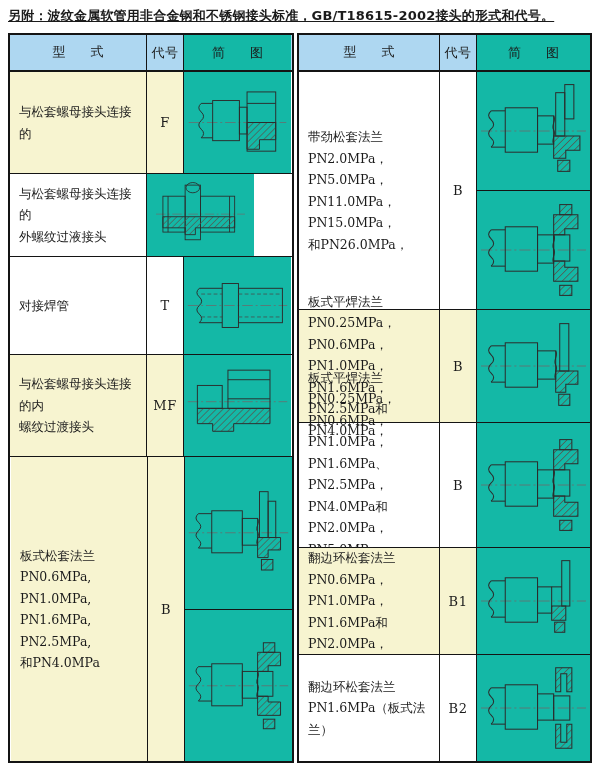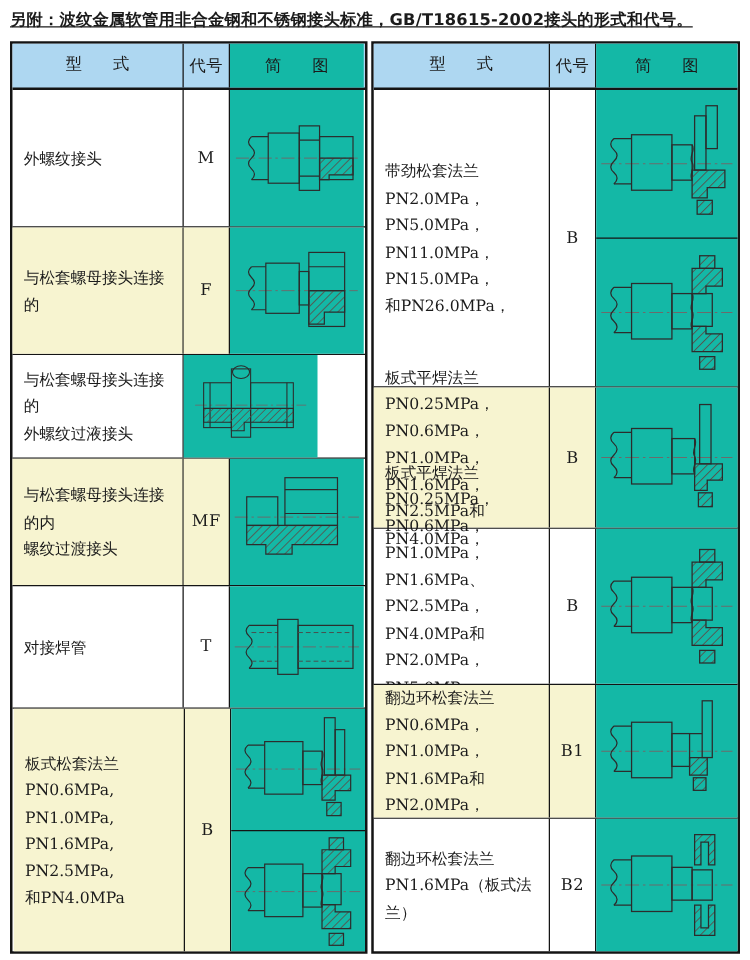--- a/index.html
+++ b/index.html
@@ -56,38 +56,20 @@
 <div class="title">另附：波纹金属软管用非合金钢和不锈钢接头标准，GB/T18615-2002接头的形式和代号。</div>
 
 <div class="tbl" id="left-table">
 
   <div class="trow header" style="height:37px">
     <div class="cell c-type">型      式</div>
     <div class="cell c-code">代号</div>
     <div class="cell c-diag" style="align-items:center;justify-content:center;flex-direction:row">简      图</div>
   </div>
 
-  <div class="trow" style="height:110px">
-    <div class="cell c-type">外螺纹接头</div>
-    <div class="cell c-code">M</div>
-    <div class="cell c-diag">
-      <svg class="d" viewBox="0 0 112 96" preserveAspectRatio="xMidYMid meet">
-        <line class="cl" x1="5" y1="48" x2="107" y2="48"></line>
-        <path d="M18,30 q-5,4.5 0,9 q5,4.5 0,9 q-5,4.5 0,9 q5,4.5 0,9"></path>
-        <line x1="18" y1="30" x2="32" y2="30"></line>
-          <line x1="18" y1="66" x2="32" y2="66"></line>
-        <rect x="32" y="27" width="26" height="42"></rect>
-        <rect x="58" y="21" width="17" height="54"></rect>
-        <line x1="58" y1="33" x2="75" y2="33"></line>
-          <line x1="58" y1="63" x2="75" y2="63"></line>
-        <rect x="75" y="30" width="28" height="36"></rect>
-        <path class="h" d="M75,48 h28 v14 h-20 v4 h-8 z"></path>
-      </svg>
-    </div>
-  </div>
 
   <div class="trow hl" style="height:102px">
     <div class="cell c-type">与松套螺母接头连接的</div>
     <div class="cell c-code">F</div>
     <div class="cell c-diag">
       <svg class="d" viewBox="0 0 112 96" preserveAspectRatio="xMidYMid meet">
         <line class="cl" x1="5" y1="48" x2="107" y2="48"></line>
         <path d="M18,28 q-5,4.5 0,9 q5,4.5 0,9 q-5,4.5 0,9 q5,4.5 0,9"></path>
         <line x1="18" y1="28" x2="30" y2="28"></line>
           <line x1="18" y1="64" x2="30" y2="64"></line>
@@ -111,51 +93,51 @@
         <line x1="18" y1="26" x2="18" y2="68"></line>
         <ellipse cx="47" cy="16" rx="8" ry="6"></ellipse>
         <rect x="38" y="13" width="18" height="64"></rect>
         <rect x="56" y="26" width="40" height="42"></rect>
         <line x1="90" y1="26" x2="90" y2="68"></line>
         <path class="h" d="M12,50 h84 v13 h-46 v8 h-12 v-8 h-26 z"></path>
       </svg>
     </div>
   </div>
 
-  <div class="trow hl" style="height:102px">
-    <div class="cell c-type">与松套螺母接头连接的内
-螺纹过渡接头</div>
-    <div class="cell c-code">MF</div>
-    <div class="cell c-diag">
-      <svg class="d" viewBox="0 0 112 96" preserveAspectRatio="xMidYMid meet">
-        <line class="cl" x1="4" y1="44" x2="108" y2="44"></line>
-        <rect x="14" y="27" width="26" height="24"></rect>
-        <rect x="46" y="11" width="44" height="40"></rect>
-        <line x1="46" y1="21" x2="90" y2="21"></line>
-          <line x1="46" y1="41" x2="90" y2="41"></line>
-        <path class="h" d="M14,51 h76 v16 h-38 v8 h-22 v-8 h-16 z"></path>
-      </svg>
-    </div>
-  </div>
-
   <div class="trow" style="height:98px">
     <div class="cell c-type">对接焊管</div>
     <div class="cell c-code">T</div>
     <div class="cell c-diag">
       <svg class="d" viewBox="0 0 112 96" preserveAspectRatio="xMidYMid meet">
         <line class="cl" x1="4" y1="48" x2="108" y2="48"></line>
         <path d="M16,30 q-5,4.5 0,9 q5,4.5 0,9 q-5,4.5 0,9 q5,4.5 0,9"></path>
         <line x1="16" y1="30" x2="40" y2="30"></line>
           <line x1="16" y1="66" x2="40" y2="66"></line>
         <line class="dsh" x1="18" y1="36" x2="40" y2="36"></line>
           <line class="dsh" x1="18" y1="60" x2="40" y2="60"></line>
         <rect x="40" y="25" width="17" height="46"></rect>
         <rect x="57" y="30" width="46" height="36"></rect>
         <line class="dsh" x1="57" y1="36" x2="103" y2="36"></line>
           <line class="dsh" x1="57" y1="60" x2="103" y2="60"></line>
+      </svg>
+    </div>
+  </div>
+
+  <div class="trow hl" style="height:102px">
+    <div class="cell c-type">与松套螺母接头连接的内
+螺纹过渡接头</div>
+    <div class="cell c-code">MF</div>
+    <div class="cell c-diag">
+      <svg class="d" viewBox="0 0 112 96" preserveAspectRatio="xMidYMid meet">
+        <line class="cl" x1="4" y1="44" x2="108" y2="44"></line>
+        <rect x="14" y="27" width="26" height="24"></rect>
+        <rect x="46" y="11" width="44" height="40"></rect>
+        <line x1="46" y1="21" x2="90" y2="21"></line>
+          <line x1="46" y1="41" x2="90" y2="41"></line>
+        <path class="h" d="M14,51 h76 v16 h-38 v8 h-22 v-8 h-16 z"></path>
       </svg>
     </div>
   </div>
 
   <div class="trow hl">
     <div class="cell c-type">板式松套法兰
 PN0.6MPa, PN1.0MPa,
 PN1.6MPa, PN2.5MPa,
 和PN4.0MPa</div>
     <div class="cell c-code">B</div>

